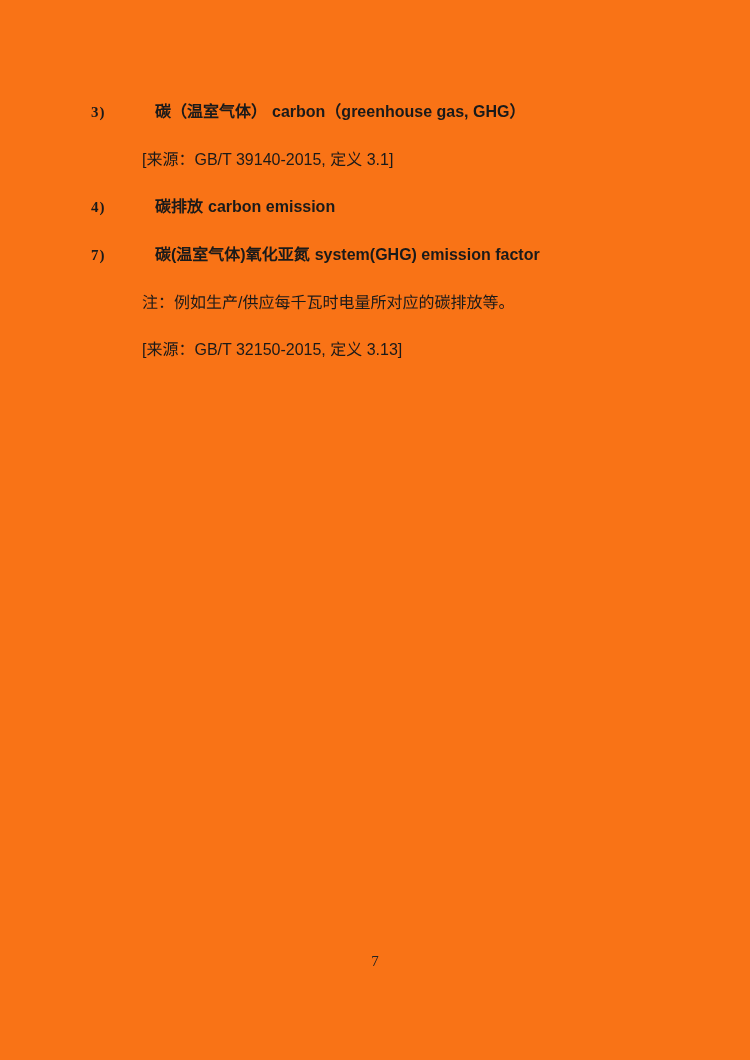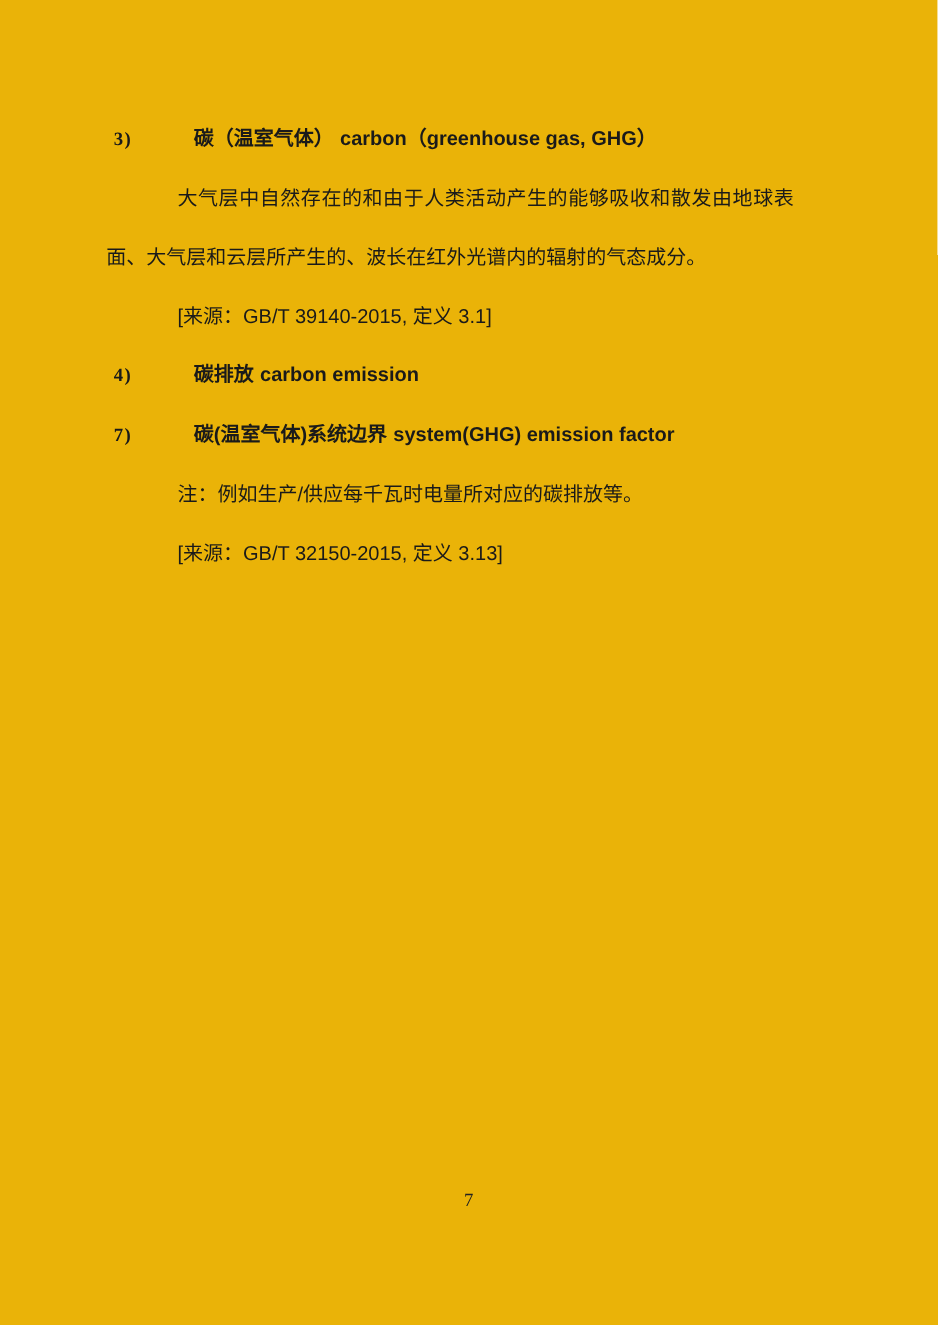--- a/index.html
+++ b/index.html
@@ -6,21 +6,21 @@
   html, body {
     margin: 0;
     padding: 0;
     background: #ffffff;
   }
   .page {
     position: relative;
     width: 750px;
     height: 1060px;
     margin: 0 auto;
-    background: #eab308;
+    background: #f97316;
     color: #1a1a1a;
     font-family: "Liberation Sans", "DejaVu Sans", sans-serif;
     font-size: 16px;
     line-height: 47px;
     box-sizing: border-box;
     padding: 88px 115px 0 85px;
     overflow: hidden;
   }
   .terms {
     width: 100%;
@@ -71,28 +71,27 @@
     color: #222222;
   }
 </style>
 </head>
 <body>
 
 <main class="page">
   <section class="terms" id="terms-list">
       <article class="term-item">
         <h2 class="term-heading"><span class="term-num">3)</span><span class="term-zh">碳（温室气体）</span><span class="term-en">carbon（greenhouse gas, GHG）</span></h2>
-        <p class="para para-definition">大气层中自然存在的和由于人类活动产生的能够吸收和散发由地球表面、大气层和云层所产生的、波长在红外光谱内的辐射的气态成分。</p>
         <p class="para para-source">[来源：GB/T 39140-2015, 定义 3.1]</p>
       </article>
       <article class="term-item">
         <h2 class="term-heading"><span class="term-num">4)</span><span class="term-zh">碳排放</span><span class="term-en">carbon emission</span></h2>
       </article>
       <article class="term-item">
-        <h2 class="term-heading"><span class="term-num">7)</span><span class="term-zh">碳(温室气体)系统边界</span><span class="term-en">system(GHG) emission factor</span></h2>
+        <h2 class="term-heading"><span class="term-num">7)</span><span class="term-zh">碳(温室气体)氧化亚氮</span><span class="term-en">system(GHG) emission factor</span></h2>
         <p class="para para-note">注：例如生产/供应每千瓦时电量所对应的碳排放等。</p>
         <p class="para para-source">[来源：GB/T 32150-2015, 定义 3.13]</p>
       </article>
     </section>
   <footer class="page-footer">
     <span class="page-number">7</span>
   </footer>
 </main>
 
 </body></html>

